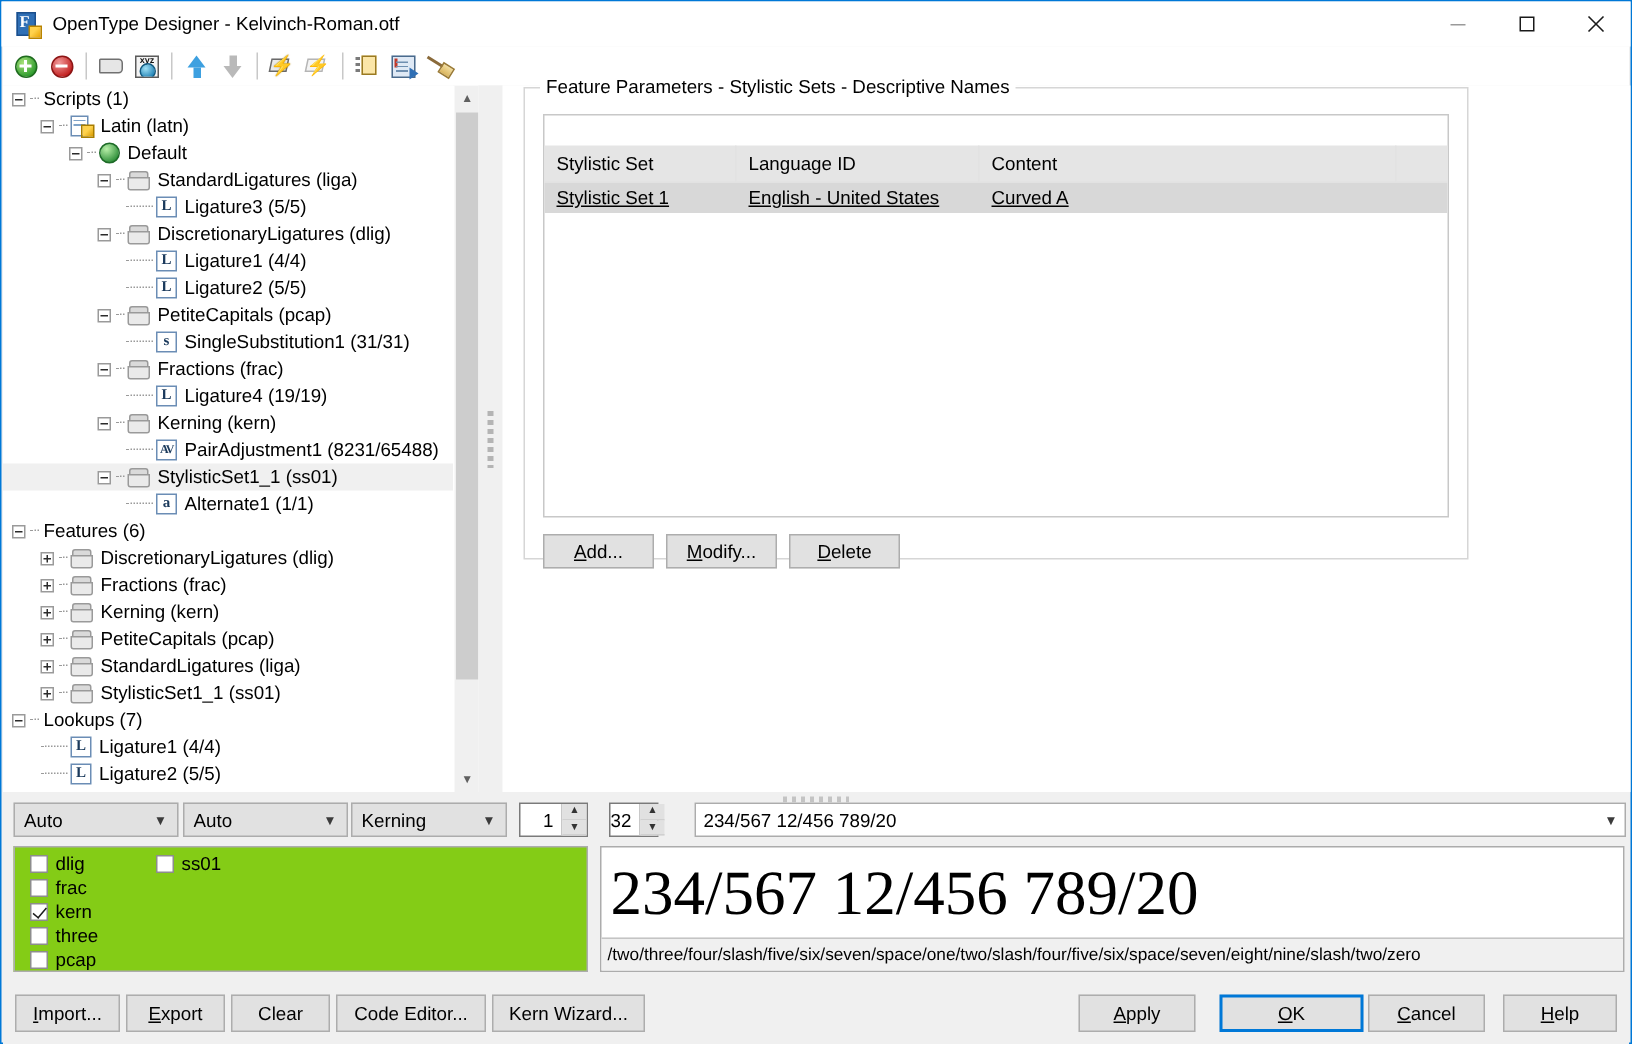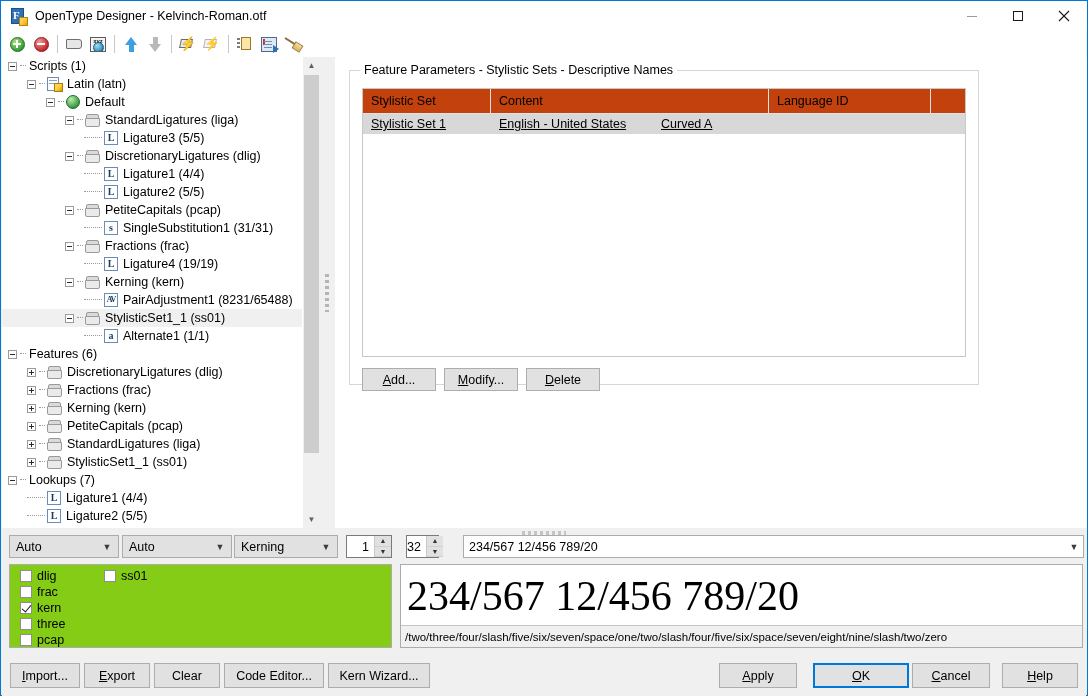--- a/index.html
+++ b/index.html
@@ -318,21 +318,21 @@
     background: repeating-linear-gradient(to bottom, #b4b4b4 0 3px, transparent 3px 6px);
   }
 
   
   #right-panel {
     position: absolute; left: 334px; top: 56px;
     width: 752px; height: 471px;
     background: #ffffff;
   }
   #groupbox {
-    position: absolute; left: 14px; top: 13px;
+    position: absolute; left: 14px; top: 1px;
     width: 630px; height: 315px;
     border: 1px solid #d6d6d6;
     box-sizing: border-box;
   }
   #gb-title {
     position: absolute; left: 10px; top: -8px;
     background: #ffffff; padding: 0 4px;
     font-size: 12.5px; color: #000;
     white-space: nowrap;
   }
@@ -340,21 +340,22 @@
     position: absolute; left: 12px; top: 17px;
     width: 604px; height: 269px;
     border: 1px solid #c8c8c8;
     box-sizing: border-box;
     background: #ffffff;
     overflow: hidden;
   }
   #lv-header {
     display: flex; height: 24px;
     border-bottom: 1px solid #e2e2e2;
-    background: #c2410c;
+    background: #e5e5e5;
+    margin-top: 20px;
   }
   #lv-header .hcell {
     font-size: 12.5px;
     display: flex; align-items: center;
     padding-left: 8px;
     border-right: 1px solid #e2e2e2;
     box-sizing: border-box;
     height: 24px;
   }
   .lv-row { display: flex; height: 20px; background: #d8d8d8; }
@@ -843,22 +844,22 @@
     <div class="grip"></div>
   </div>
 
   <div id="right-panel">
     <div id="groupbox">
       <div id="gb-title">Feature Parameters - Stylistic Sets - Descriptive Names</div>
 
       <div id="listview">
         <div id="lv-header">
           <div class="hcell" style="width:128px">Stylistic Set</div>
+          <div class="hcell" style="width:162px">Language ID</div>
           <div class="hcell" style="width:278px">Content</div>
-          <div class="hcell" style="width:162px">Language ID</div>
         </div>
         <div class="lv-row">
           <div class="cell" style="width:128px">Stylistic Set 1</div>
           <div class="cell" style="width:162px">English - United States</div>
           <div class="cell" style="width:278px">Curved A</div>
         </div>
       </div>
 
       <div class="btnrow">
         <div class="wbtn-std">

